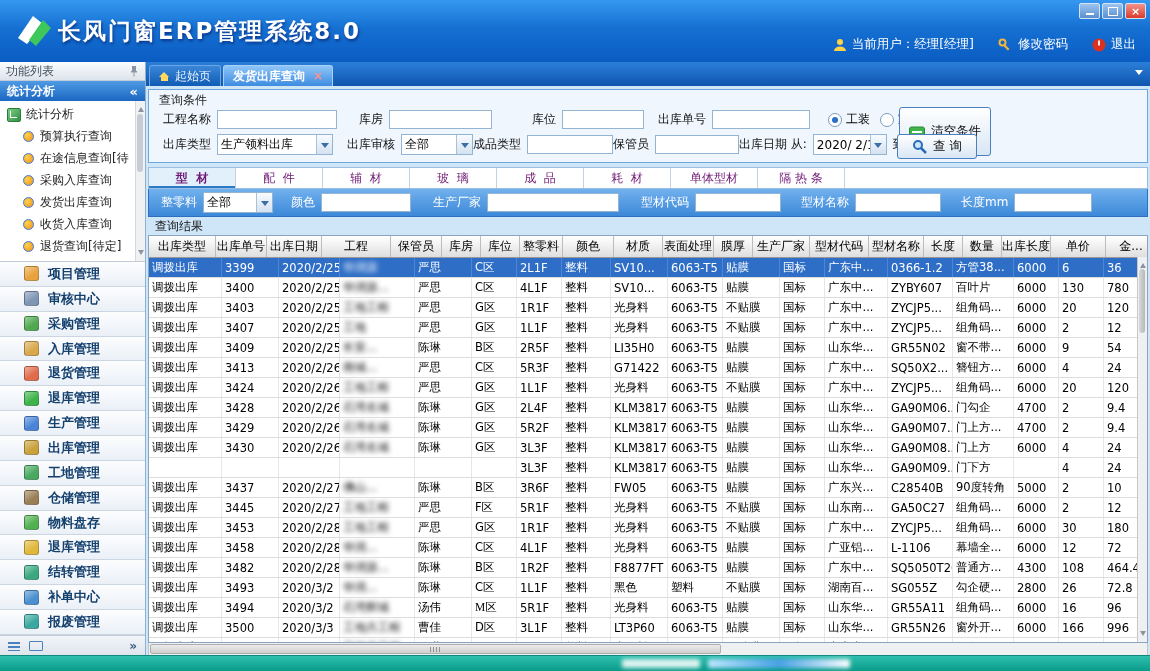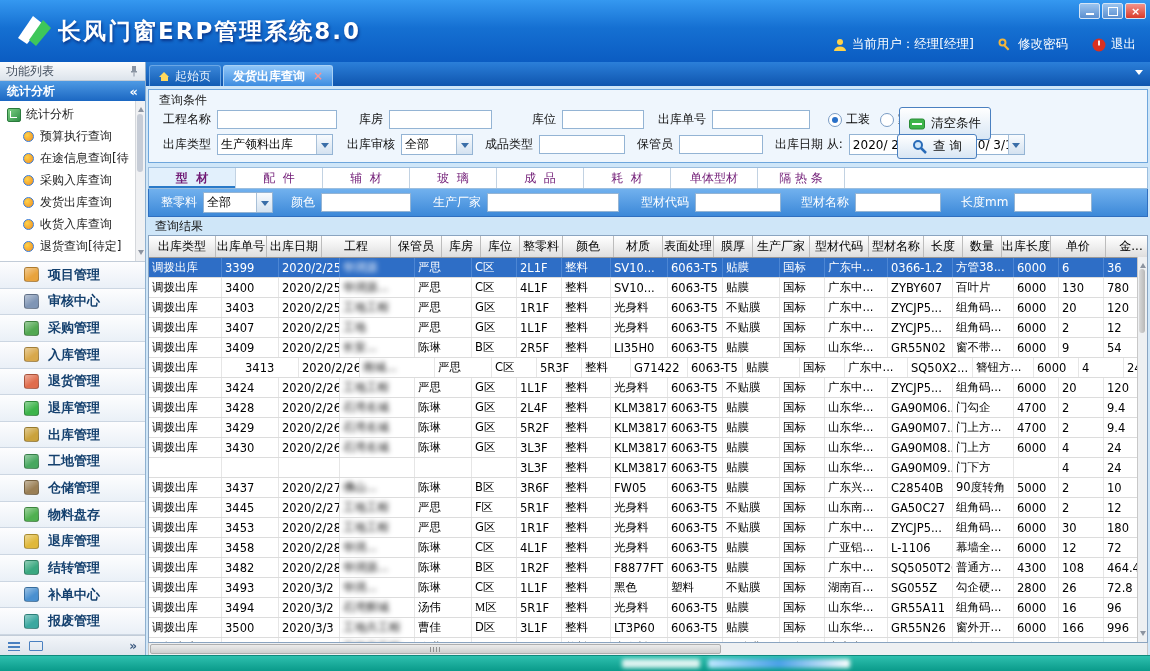--- a/index.html
+++ b/index.html
@@ -82,27 +82,27 @@
   .flbl{color:#fff;white-space:nowrap;}
   .tbox{height:17px;border:1px solid #94b4d4;background:#fff;padding:0 3px;font:inherit;}
   .combo{display:flex;align-items:center;height:19px;border:1px solid #94b4d4;background:#fff;cursor:pointer;}
   .combo .val{flex:1;padding:0 3px;overflow:hidden;white-space:nowrap;color:#000;}
   .combo .arr{width:15px;align-self:stretch;background:linear-gradient(#f8fbfe,#d4e2f0);
     border-left:1px solid #a8c0d8;display:flex;align-items:center;justify-content:center;}
   .combo .arr::after{content:"";border:4px solid transparent;border-top:5px solid #3a6ea8;margin-top:5px;}
   .radio{display:flex;align-items:center;gap:4px;cursor:pointer;}
   .rdot{width:12px;height:12px;border-radius:50%;border:1px solid #7a9cc4;background:#fff;position:relative;flex:0 0 auto;}
   .rdot.sel::after{content:"";position:absolute;left:3px;top:3px;right:3px;bottom:3px;background:#2970c8;border-radius:50%;}
-  .btn{position:absolute;display:flex;align-items:center;gap:6px;height:23px;padding:4px 9px;
+  .btn{position:absolute;display:flex;align-items:center;gap:6px;height:23px;padding:12px 9px;
     background:linear-gradient(#ffffff,#d8e6f4);border:1px solid #4a80c0;border-radius:3px;
     font-size:12.5px;color:#111;cursor:pointer;white-space:nowrap;}
   .btn-clear{right:156px;top:17px;}
   .btn-search{right:170px;top:44px;padding:0 14px;}
 
-  .ml6{margin-left:6px}.ml10{margin-left:10px}.ml12{margin-left:12px}.ml14{margin-left:14px}
+  .ml6{margin-left:6px}.ml10{margin-left:10px}.ml12{}.ml14{margin-left:14px}
   .ml18{margin-left:18px}.ml20{margin-left:20px}.ml22{margin-left:22px}.ml40{margin-left:40px}
   .w68{width:68px}.w70{width:70px}.w72{width:72px}.w74{width:74px}.w76{width:76px}.w78{width:78px}
   .w82{width:82px}.w90{width:90px}.w95{width:95px}.w112{width:112px}.w114{width:114px}.w124{width:124px}
 
   
   .mat-tabs{height:20px;flex:0 0 auto;background:#fff;border:1px solid #9cbede;display:flex;}
   .mat-tab{flex:0 0 86px;display:flex;align-items:center;justify-content:center;
     border-right:1px solid #c2d2e2;color:#701a75;cursor:pointer;white-space:pre;}
   .mat-tab.active{background:#e2f0fc;font-weight:bold;box-shadow:inset 0 -2px 0 #2a7ac8;}
   .mat-fill{flex:1;}
@@ -263,20 +263,24 @@
         </div>
         <div class="menu-item">
           <span class="menu-icon" style="background: linear-gradient(145deg, rgba(255, 255, 255, 0.45), rgba(255, 255, 255, 0) 60%), rgb(224, 108, 76);"></span>
           <span>退货管理</span>
         </div>
         <div class="menu-item">
           <span class="menu-icon" style="background: linear-gradient(145deg, rgba(255, 255, 255, 0.45), rgba(255, 255, 255, 0) 60%), rgb(60, 180, 74);"></span>
           <span>退库管理</span>
         </div>
         <div class="menu-item">
+          <span class="menu-icon" style="background: linear-gradient(145deg, rgba(255, 255, 255, 0.45), rgba(255, 255, 255, 0) 60%), rgb(74, 132, 216);"></span>
+          <span>生产管理</span>
+        </div>
+        <div class="menu-item">
           <span class="menu-icon" style="background: linear-gradient(145deg, rgba(255, 255, 255, 0.45), rgba(255, 255, 255, 0) 60%), rgb(202, 162, 60);"></span>
           <span>出库管理</span>
         </div>
         <div class="menu-item">
           <span class="menu-icon" style="background: linear-gradient(145deg, rgba(255, 255, 255, 0.45), rgba(255, 255, 255, 0) 60%), rgb(72, 168, 96);"></span>
           <span>工地管理</span>
         </div>
         <div class="menu-item">
           <span class="menu-icon" style="background: linear-gradient(145deg, rgba(255, 255, 255, 0.45), rgba(255, 255, 255, 0) 60%), rgb(154, 127, 85);"></span>
           <span>仓储管理</span>
@@ -718,21 +722,21 @@
                 <span>9</span>
               </div>
               <div class="td" style="flex: 0 0 48px;">
                 <span>54</span>
               </div>
             </div>
             <div class="tr">
               <div class="td" style="flex: 0 0 66px;">
                 <span>调拨出库</span>
               </div>
-              <div class="td" style="flex: 0 0 50px; margin-left: 20px;">
+              <div class="td" style="flex: 0 0 50px;">
                 <span>3413</span>
               </div>
               <div class="td" style="flex: 0 0 54px;">
                 <span>2020/2/26</span>
               </div>
               <div class="td" style="flex: 0 0 68px;">
                 <span class="cellblur">南城...</span>
               </div>
               <div class="td" style="flex: 0 0 50px;">
                 <span>严思</span>

